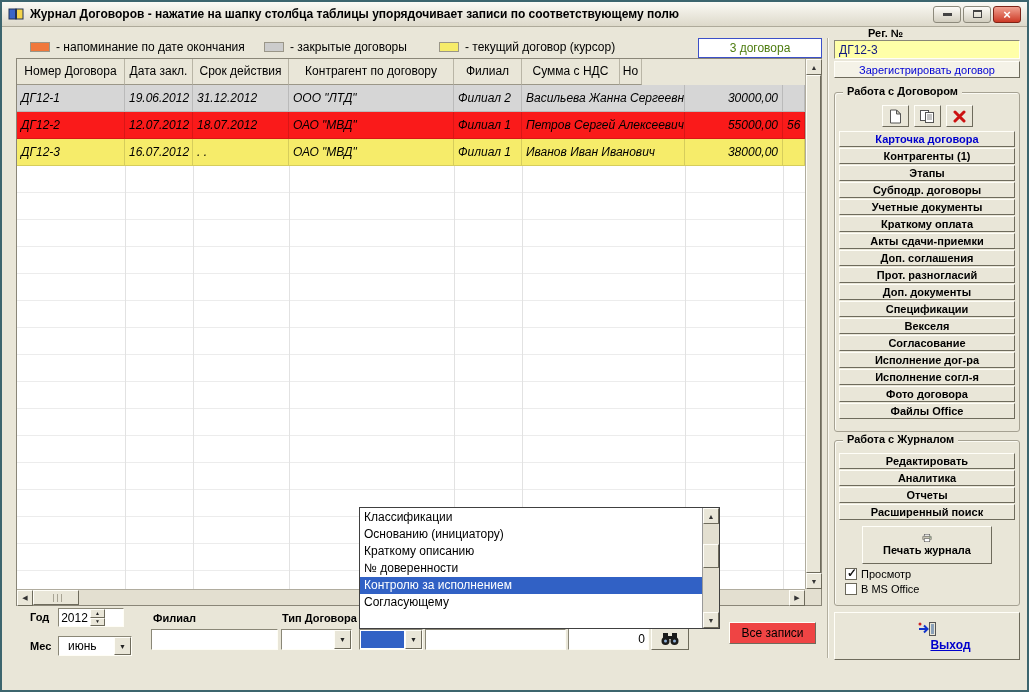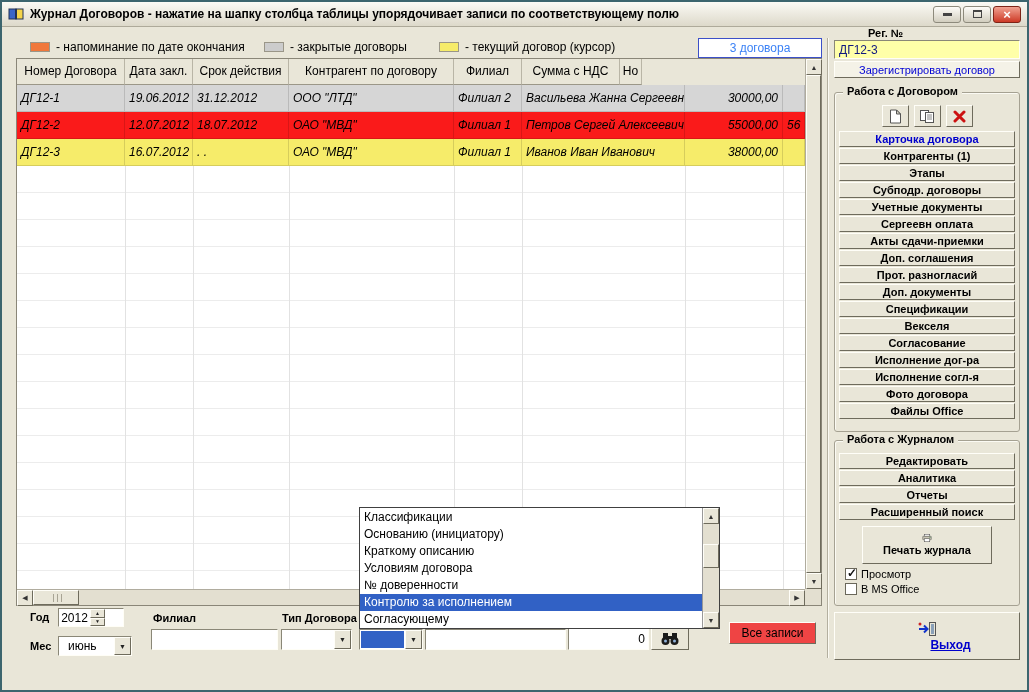--- a/index.html
+++ b/index.html
@@ -18,21 +18,21 @@
   .wbtn.minmax { background:linear-gradient(#fdfcf8,#d2cebf); border:1px solid #8d8a7c; }
   .wbtn.close { background:linear-gradient(#f1a291,#cd3a26); border:1px solid #7e2417; color:#fff; font-size:13px; font-weight:bold; line-height:1; }
   .glyph-min { width:9px; height:3px; background:#444; }
   .glyph-max { width:9px; height:8px; border:1px solid #444; border-top-width:2px; }
 
   
   .legend-row { position:absolute; left:0; top:35px; height:20px; width:830px; }
   .legend-row .swatch { position:absolute; top:5px; width:20px; height:10px; border:1px solid #9a9688; }
   .legend-row .llabel { position:absolute; top:1px; line-height:18px; font-size:12px; white-space:nowrap; }
   .count-badge { position:absolute; left:696px; top:36px; width:124px; height:20px; background:#fff;
-    border:1px solid #3c50c8; color:#3b82f6; text-align:center; line-height:18px; font-size:12px; }
+    border:1px solid #3c50c8; color:#4d7c0f; text-align:center; line-height:18px; font-size:12px; }
 
   
   .table { position:absolute; left:14px; top:56px; width:806px; height:548px; background:#fff;
     border:1px solid #8a8678; display:flex; flex-direction:column; padding-right:16px; position:absolute; }
   .thead { height:26px; display:flex; background:#e9e6d8; flex:none; }
   .th { border-right:1px solid #b9b5a6; border-bottom:1px solid #9b9788; font-size:12px; text-align:center;
     line-height:25px; overflow:hidden; white-space:nowrap; flex:none; }
   .trow { height:27px; display:flex; flex:none; }
   .td { border-right:1px solid rgba(0,0,0,0.13); border-bottom:1px solid rgba(0,0,0,0.13);
     padding:0 4px; line-height:26px; font-size:12px; overflow:hidden; white-space:nowrap; flex:none;font-style:italic; }
@@ -250,21 +250,21 @@
         <svg width="13" height="13" viewBox="0 0 13 13">
           <path d="M2 2 L11 11 M11 2 L2 11" stroke="#cc1111" stroke-width="3" stroke-linecap="round"></path>
         </svg>
       </button>
     </div>
     <button class="panel-btn link">Карточка договора</button>
     <button class="panel-btn">Контрагенты (1)</button>
     <button class="panel-btn">Этапы</button>
     <button class="panel-btn">Субподр. договоры</button>
     <button class="panel-btn">Учетные документы</button>
-    <button class="panel-btn">Сергеевн оплата</button>
+    <button class="panel-btn">Краткому оплата</button>
     <button class="panel-btn">Акты сдачи-приемки</button>
     <button class="panel-btn">Доп. соглашения</button>
     <button class="panel-btn">Прот. разногласий</button>
     <button class="panel-btn">Доп. документы</button>
     <button class="panel-btn">Спецификации</button>
     <button class="panel-btn">Векселя</button>
     <button class="panel-btn">Согласование</button>
     <button class="panel-btn">Исполнение дог-ра</button>
     <button class="panel-btn">Исполнение согл-я</button>
     <button class="panel-btn">Фото договора</button>
@@ -350,21 +350,20 @@
     </svg>
   </button>
 
   <button class="allrec-btn" style="left:727px; top:620px; width:87px; height:22px;">Все записи</button>
 
   <div class="droplist">
     <div class="dl-items">
       <div class="dl-item">Классификации</div>
       <div class="dl-item">Основанию (инициатору)</div>
       <div class="dl-item">Краткому описанию</div>
-      <div class="dl-item">Условиям договора</div>
       <div class="dl-item">№ доверенности</div>
       <div class="dl-item selected" style="background-color: rgb(49, 97, 197);">Контролю за исполнением</div>
       <div class="dl-item">Согласующему</div>
     </div>
     <div class="dl-scroll">
       <span class="sb-btn">▲</span>
       <span class="dl-thumb"></span>
       <span class="dl-track"></span>
       <span class="sb-btn">▼</span>
     </div>

